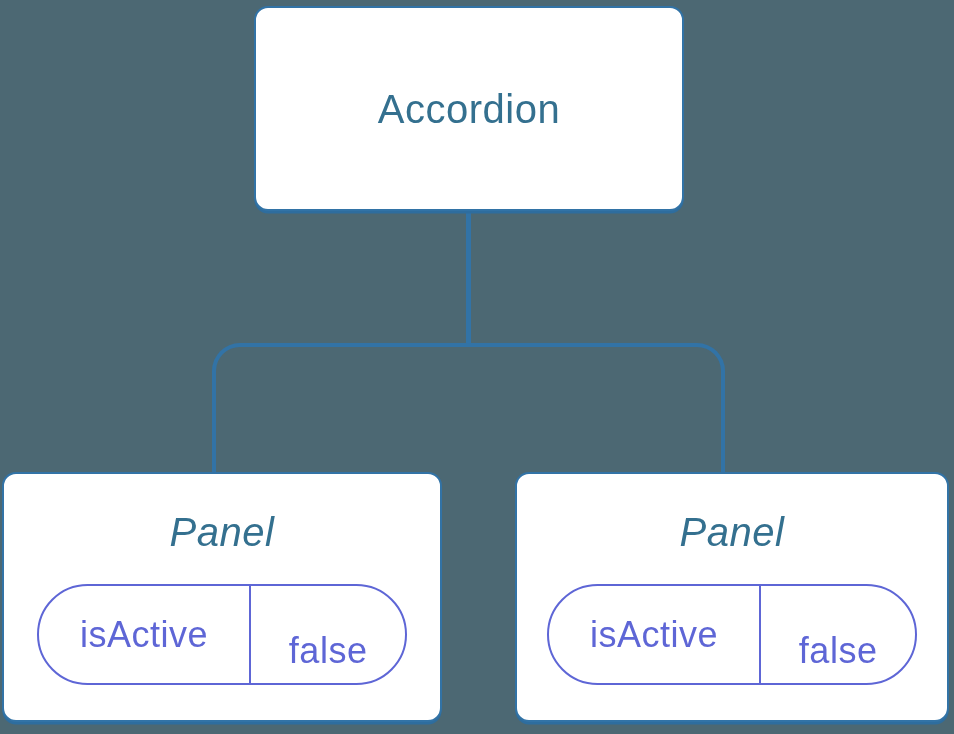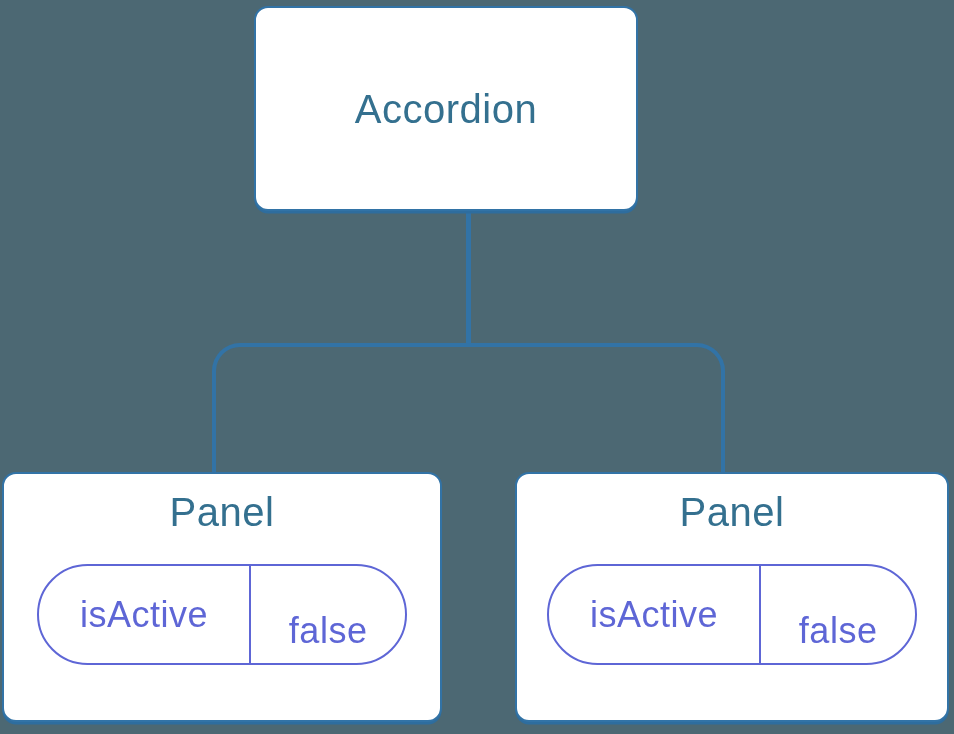--- a/index.html
+++ b/index.html
@@ -28,33 +28,33 @@
     background: var(--node-fill);
     border: 2.5px solid var(--node-border);
     border-radius: 14px;
     box-shadow: 0 3px 0 -0.5px var(--node-shadow);
     display: flex;
     flex-direction: column;
     align-items: center;
   }
   .node-root {
     left: 254px; top: 6px;
-    width: 384px; height: 205px;
+    width: 430px; height: 205px;
     justify-content: center;
   }
   .node-title {
     font-size: 40px;
     font-weight: 500;
     letter-spacing: 0.5px;
     color: var(--title-text);
     line-height: 1;
   }
   .node-panel-left  { left: 2px;   top: 472px; width: 440px; height: 250px; }
   .node-panel-right { left: 515px; top: 472px; width: 434px; height: 250px; }
-  .node-panel .node-title { margin-top: 18px; }
+  .node-panel .node-title { margin-top: 38px; font-style: italic; }
   .connector-stem {
     position: absolute;
     left: 466px; top: 210px;
     width: 5px; height: 137px;
     background: var(--connector);
   }
   .connector-bracket {
     position: absolute;
     left: 212px; top: 343px;
     width: 513px; height: 129px;

